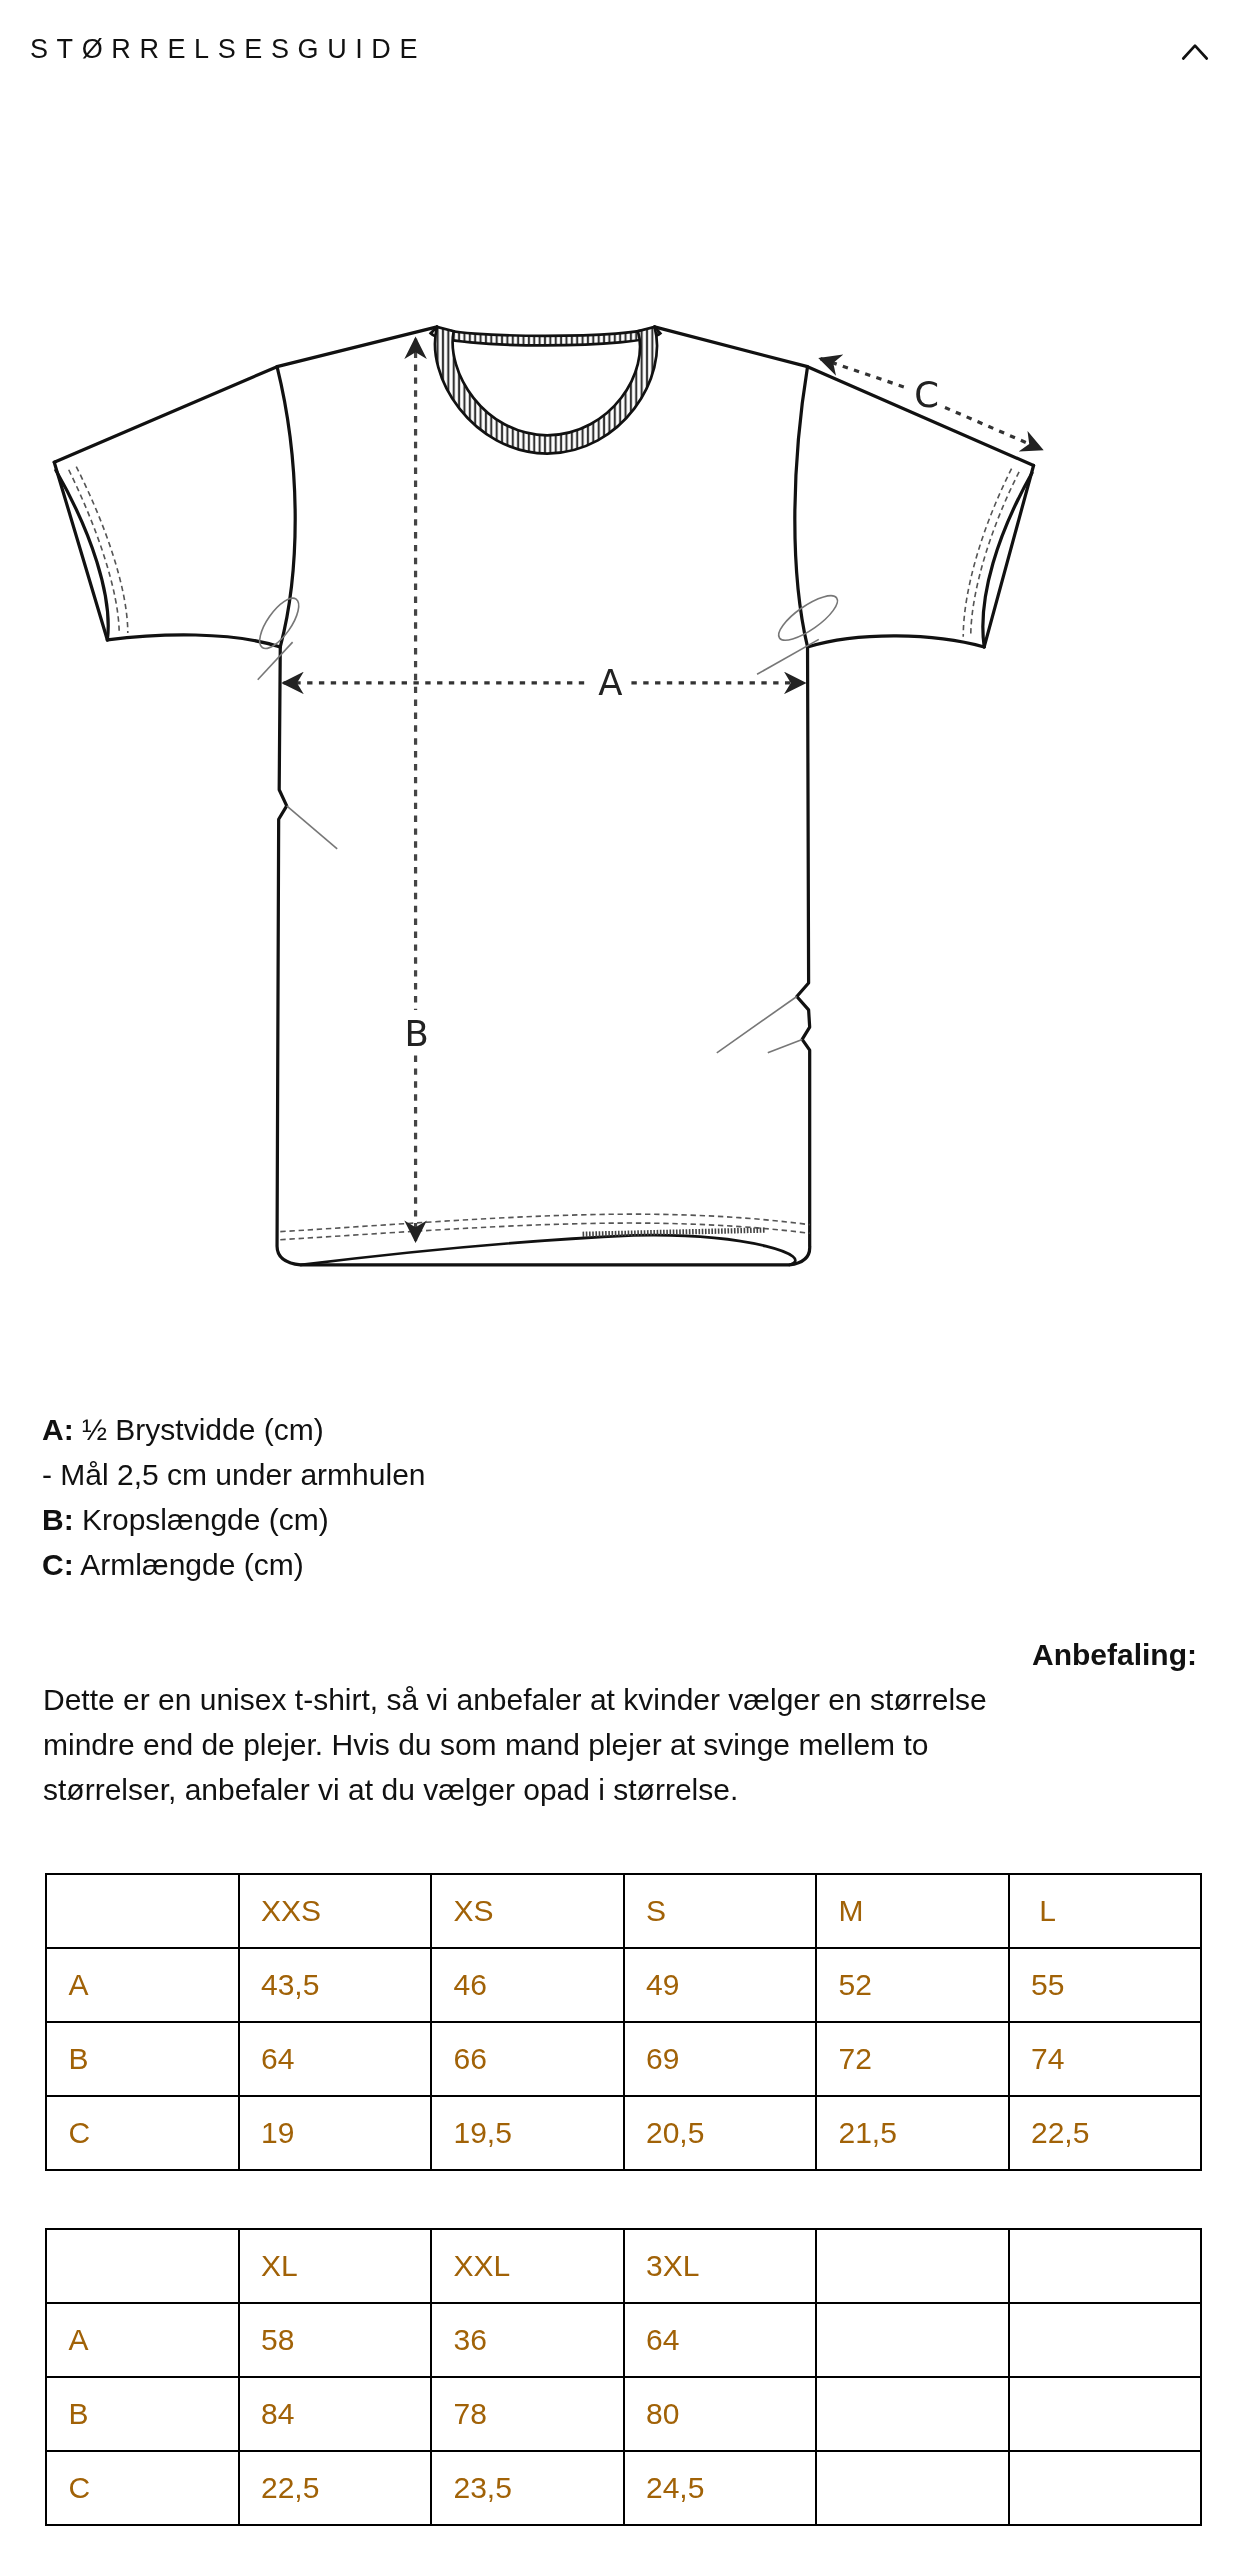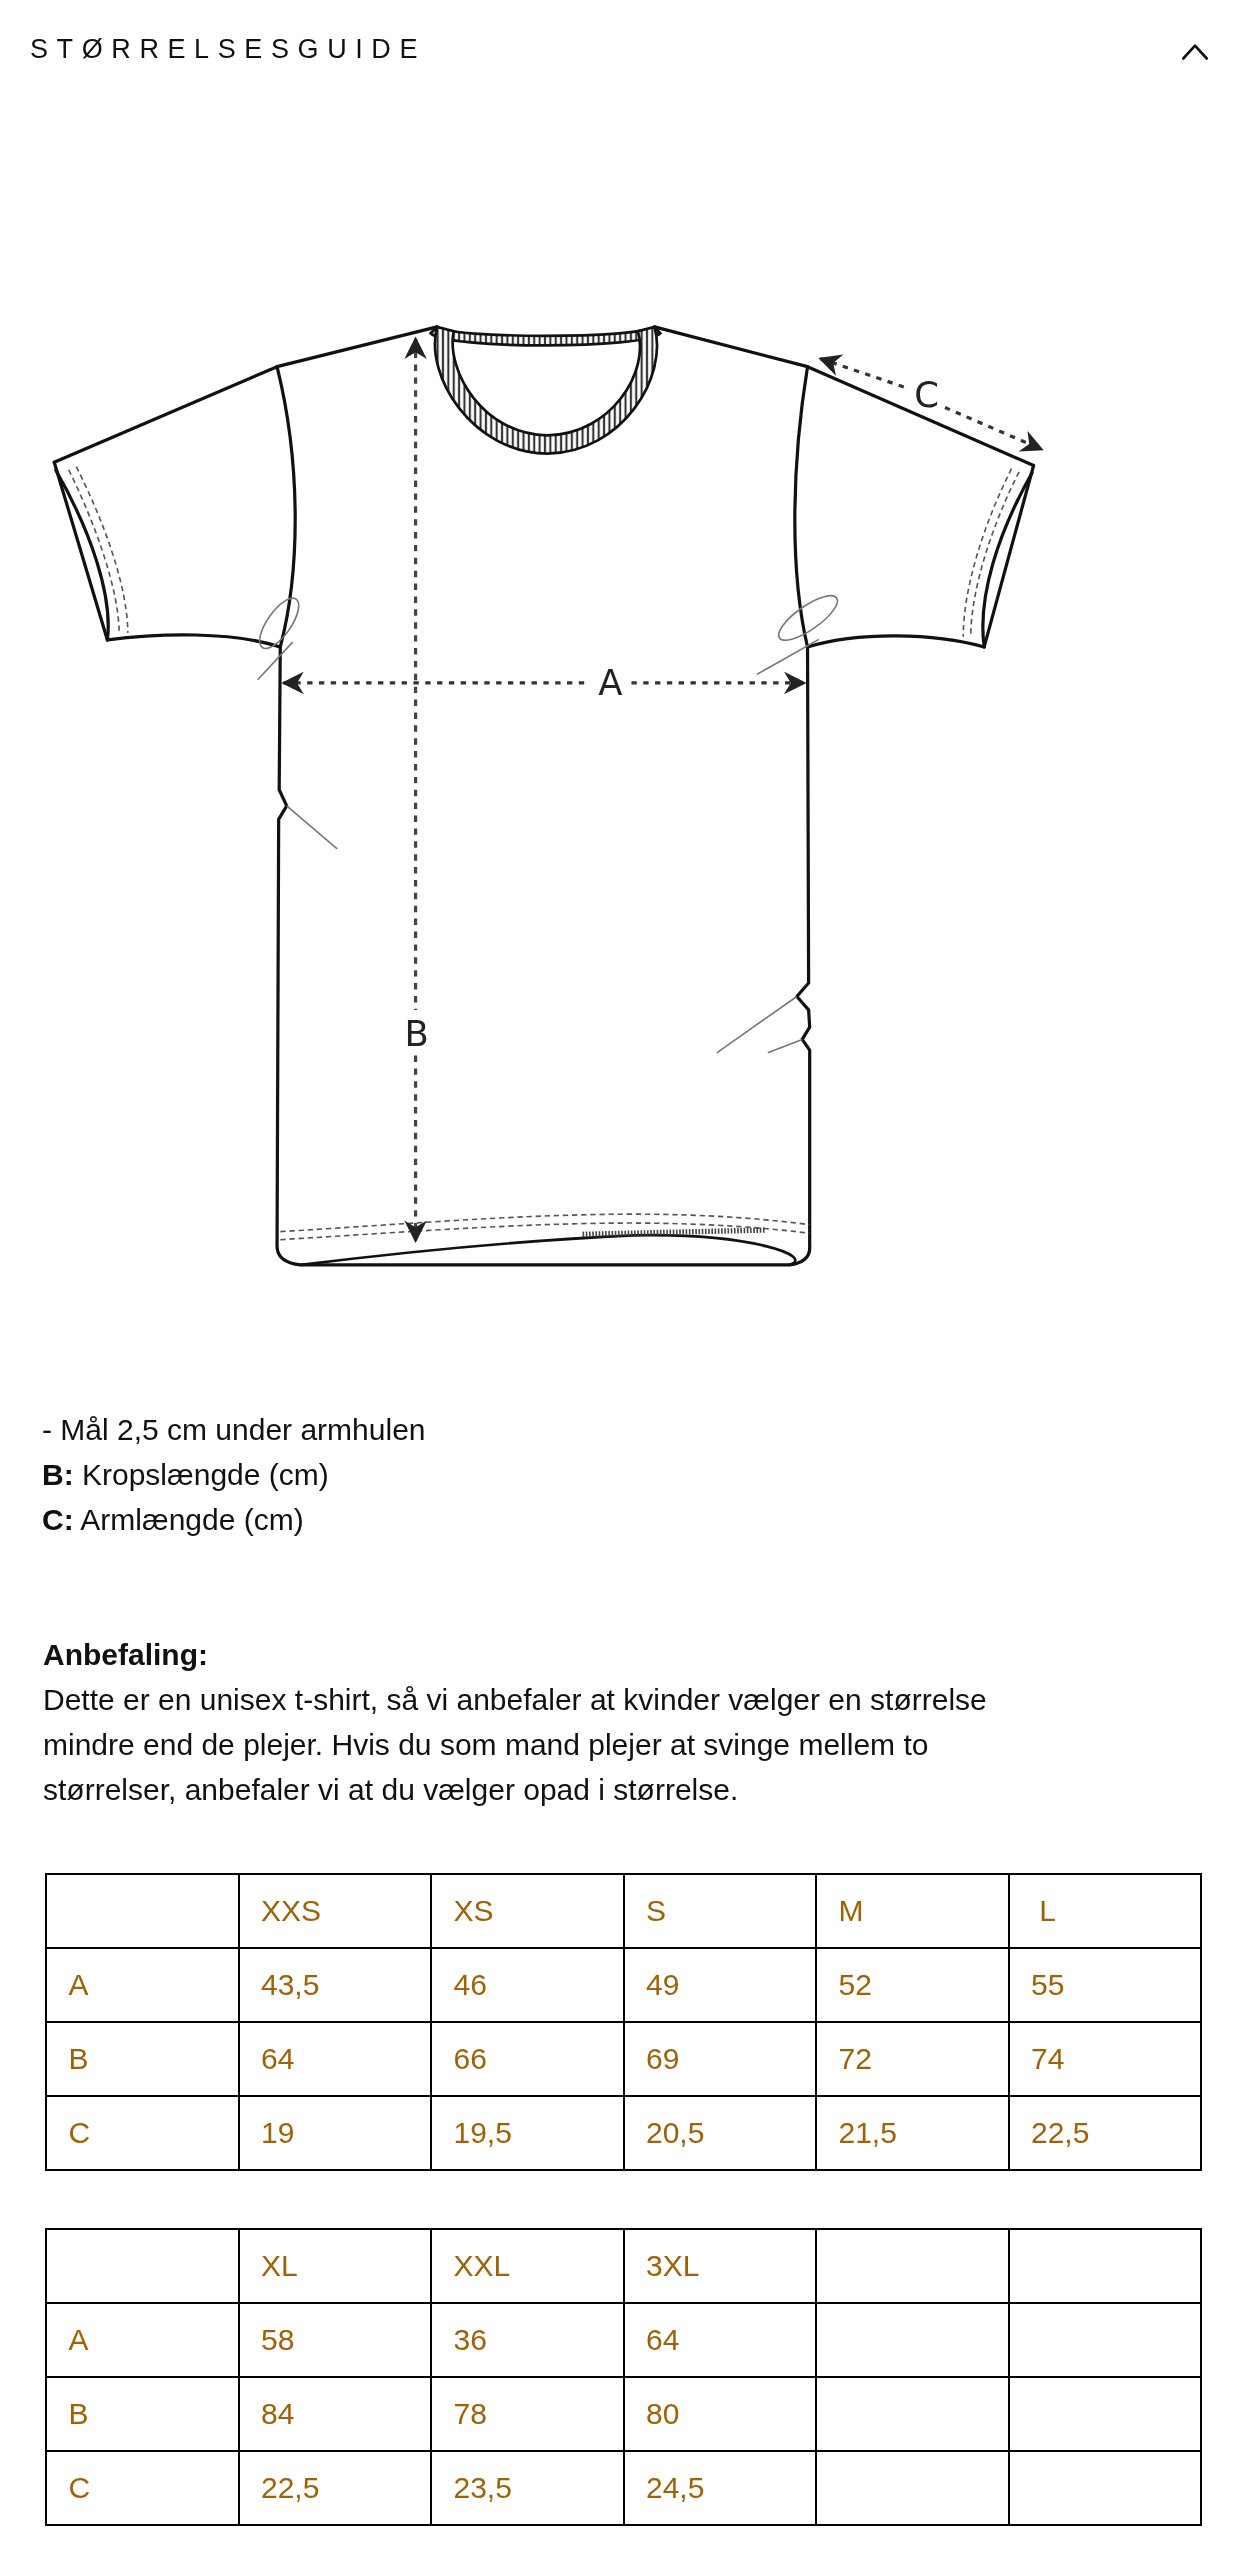--- a/index.html
+++ b/index.html
@@ -23,21 +23,21 @@
   }
   .legend {
     position: absolute; left: 42px; top: 1407px;
     font-size: 30px; line-height: 45px;
   }
   .legend b { font-weight: bold; }
   .recommend {
     position: absolute; left: 43px; top: 1632px; width: 1154px;
     font-size: 30px; line-height: 45px;
   }
-  .recommend .title { font-weight: bold; }
+  .recommend .title { font-weight: bold; text-align: right; }
   table.sizes {
     position: absolute; left: 45px; width: 1157px;
     border-collapse: collapse; table-layout: fixed;
     font-size: 30px;
   }
   table.sizes td {
     border: 2.1px solid #000000; height: 72px; padding: 0 0 0 21.5px;
     vertical-align: middle; color: #a16207; margin-left: 19px;
   }
   #table-1 { top: 1873px; }
@@ -120,20 +120,21 @@
     <text x="776" y="1948" font-size="66" text-anchor="middle" font-family="DejaVu Sans, sans-serif" fill="#222">B</text>
   </g>
   <g>
     <line x1="1528" y1="667" x2="1690" y2="722" stroke="#333" stroke-width="6" stroke-dasharray="10 12" marker-start="url(#arrow)"></line>
     <line x1="1760" y1="758" x2="1940" y2="836" stroke="#333" stroke-width="6" stroke-dasharray="10 12" marker-end="url(#arrow)"></line>
     <text x="1726" y="757" font-size="66" text-anchor="middle" font-family="DejaVu Sans, sans-serif" fill="#222">C</text>
   </g>
 </svg>
 
 <div class="legend">
+  <div><b>A:</b><span> ½ Brystvidde (cm)</span></div>
   <div><b></b><span>- Mål 2,5 cm under armhulen</span></div>
   <div><b>B:</b><span> Kropslængde (cm)</span></div>
   <div><b>C:</b><span> Armlængde (cm)</span></div>
 </div>
 
 <div class="recommend">
   <div class="title">Anbefaling:</div>
   <div>Dette er en unisex t-shirt, så vi anbefaler at kvinder vælger en størrelse</div>
   <div>mindre end de plejer. Hvis du som mand plejer at svinge mellem to</div>
   <div>størrelser, anbefaler vi at du vælger opad i størrelse.</div>

